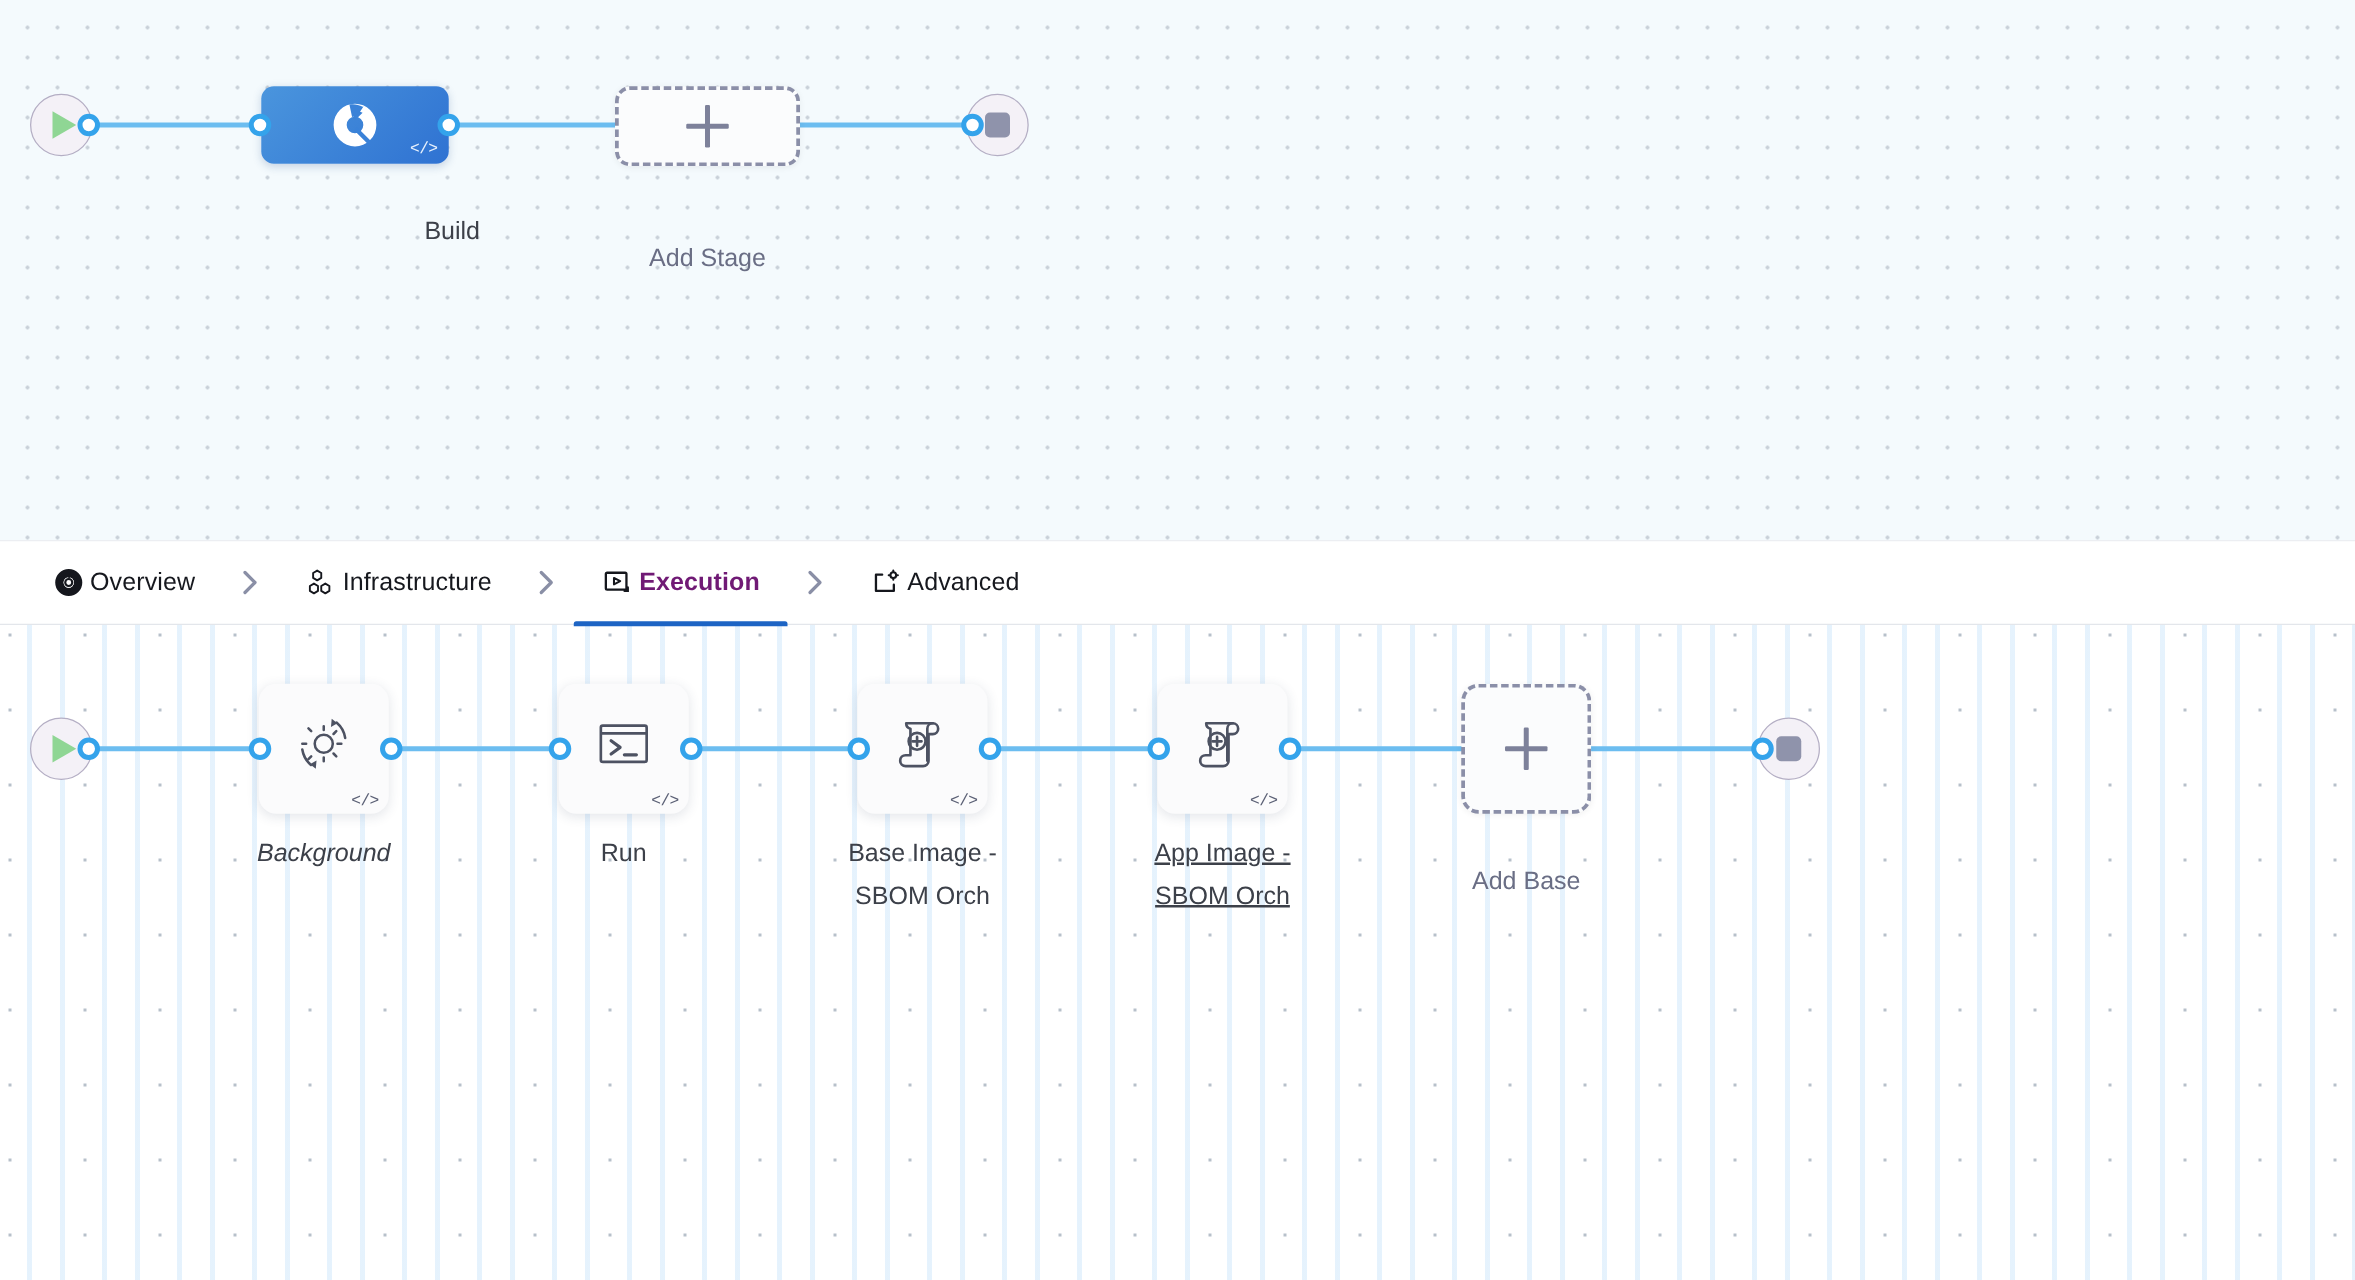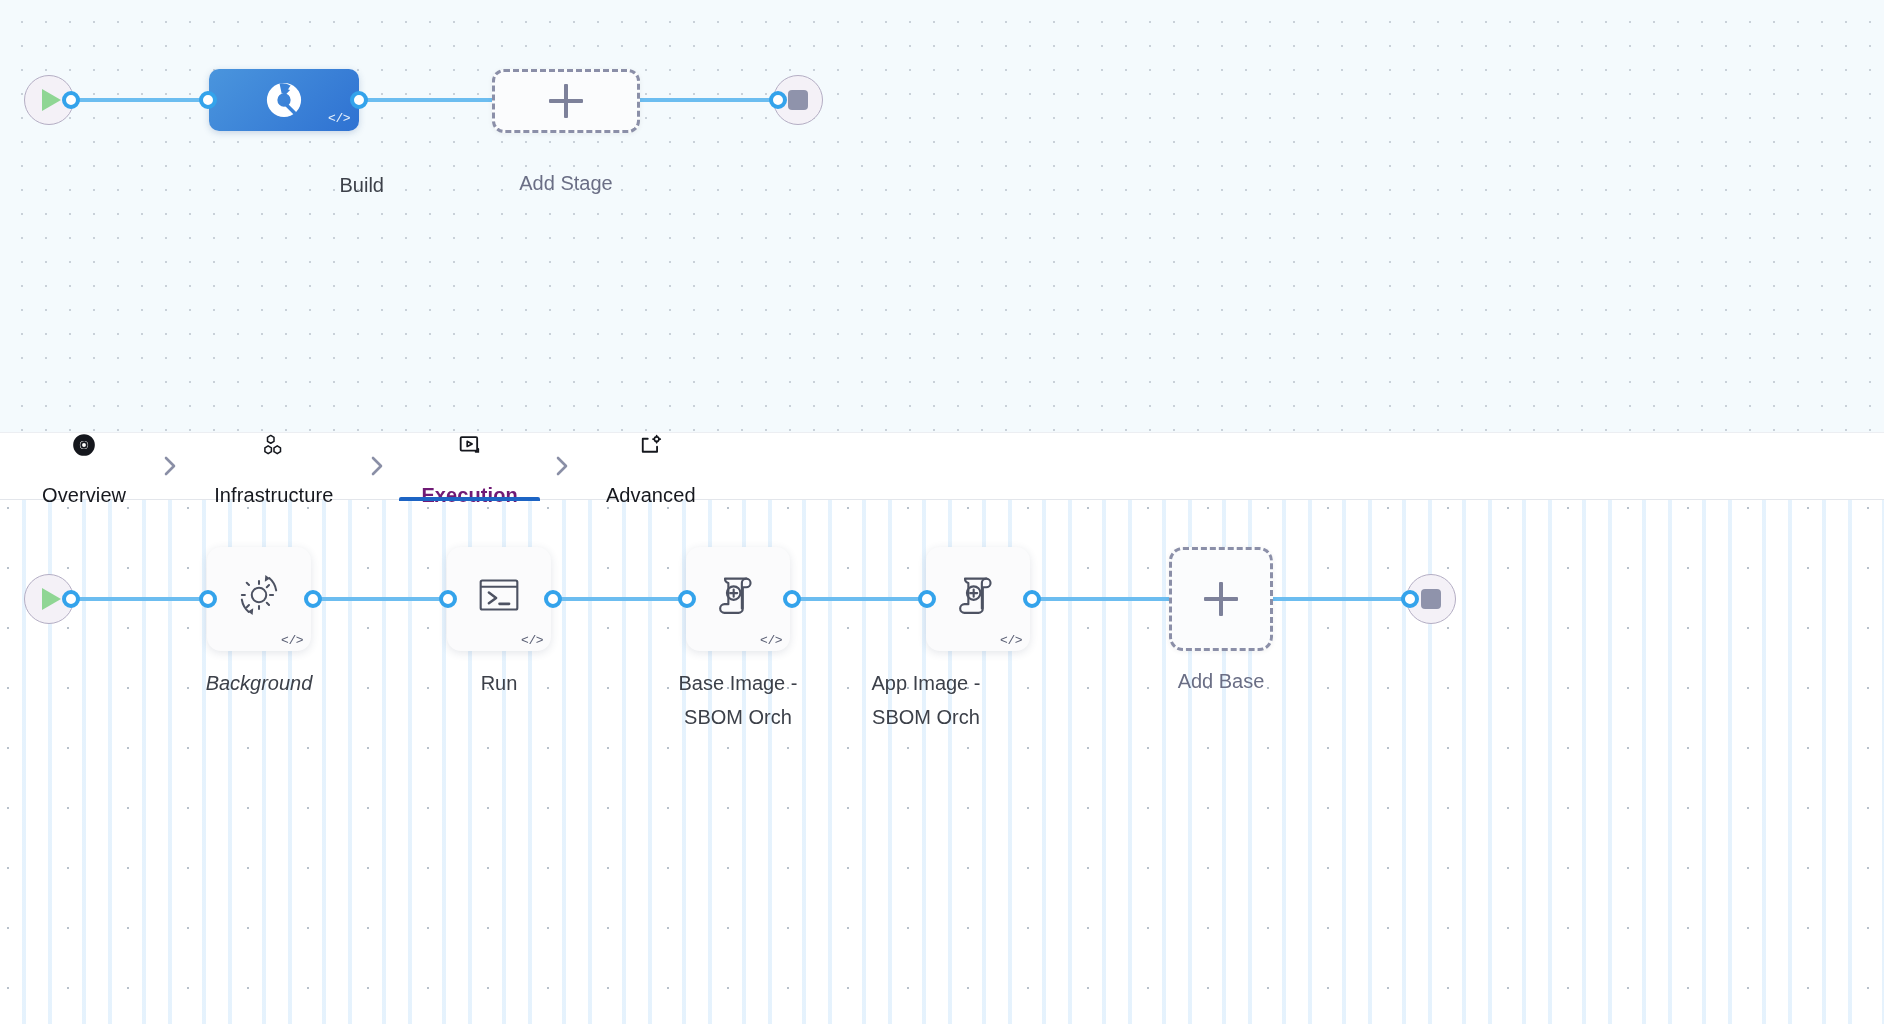--- a/index.html
+++ b/index.html
@@ -42,25 +42,24 @@
     position: absolute; left: 0; top: 432px;
     width: 1884px; height: 68px;
     background: #ffffff;
     border-top: 1px solid #eceef2;
     border-bottom: 1px solid #e3e6eb;
     display: flex; align-items: center;
     padding-left: 20px;
     z-index: 6;
   }
   .tab {
-    display: flex; align-items: center; gap: 26px;
+    display: flex; align-items: center; gap: 4px;
     height: 68px; padding: 0 22px;
     position: relative; cursor: pointer;
     white-space: nowrap;
-    flex-direction: column;
   }
   .tab .tab-label {
     font-size: 20px; color: #16181e; letter-spacing: .1px;
   }
   .tab.active .tab-label { font-weight: bold; color: #701a75; }
   .tab.active::after {
     content: ""; position: absolute; left: 0; right: 0; bottom: -1px;
     height: 4px; background: #1d64c4; border-radius: 2px 2px 0 0;
   }
   .tab-icon { width: 26px; height: 26px; display: block; flex: none; }
@@ -143,21 +142,21 @@
     color: #5b6075; letter-spacing: -.5px;
   }
   .stage-node .code-badge { color: #e9f2fd; right: 9px; bottom: 6px; }
 
   
   .node-label {
     position: absolute; text-align: center;
     font-size: 20px; line-height: 34px; color: #3c4049;
     white-space: pre-line; pointer-events: none;
   }
-  .node-label.muted { color: #6a6e85; }
+  .node-label.muted { color: #6a6e85; margin-top: 24px; }
 </style>
 </head>
 <body>
 
 <div class="app">
 
   <div class="canvas canvas-stages">
 
     <div class="edge" style="left:70px;  top:98px; width:150px;"></div>
     <div class="edge" style="left:350px; top:98px; width:160px;"></div>
@@ -320,21 +319,21 @@
           <path d="M14.5 11h22a4.5 4.5 0 0 1 0 9H33V42a4.5 4.5 0 0 1-4.5 4.5H14a4.5 4.5 0 0 1 0-9h4V15.5A4.5 4.5 0 0 1 14.5 11Z"></path>
           <path d="M36.5 11A4.5 4.5 0 0 0 32 15.5V42"></path>
           <circle cx="23.5" cy="26" r="7"></circle>
           <path d="M23.5 22.3v7.4M19.8 26h7.4"></path>
         </g>
       </svg>
       <span class="code-badge">&lt;/&gt;</span>
     </div>
     <div class="port" style="left:918px; top:90px;"></div>
     <div class="port" style="left:1023px; top:90px;"></div>
-    <div class="node-label" style="left:826px; top:166px; width:200px;">App Image -
+    <div class="node-label" style="left:878px; top:166px; width:200px;text-decoration:underline;">App Image -
 SBOM Orch</div>
 
     <div class="add-node" style="left:1169px; top:47px; width:104px; height:104px; border-radius:14px;">
       <div class="plus"></div>
     </div>
     <div class="node-label muted" style="left:1121px; top:164px; width:200px;">Add Base</div>
 
     <div class="port" style="left:1401px; top:90px;"></div>
     <div class="term" style="left:1406px; top:74px;">
       <div class="stop"></div>

